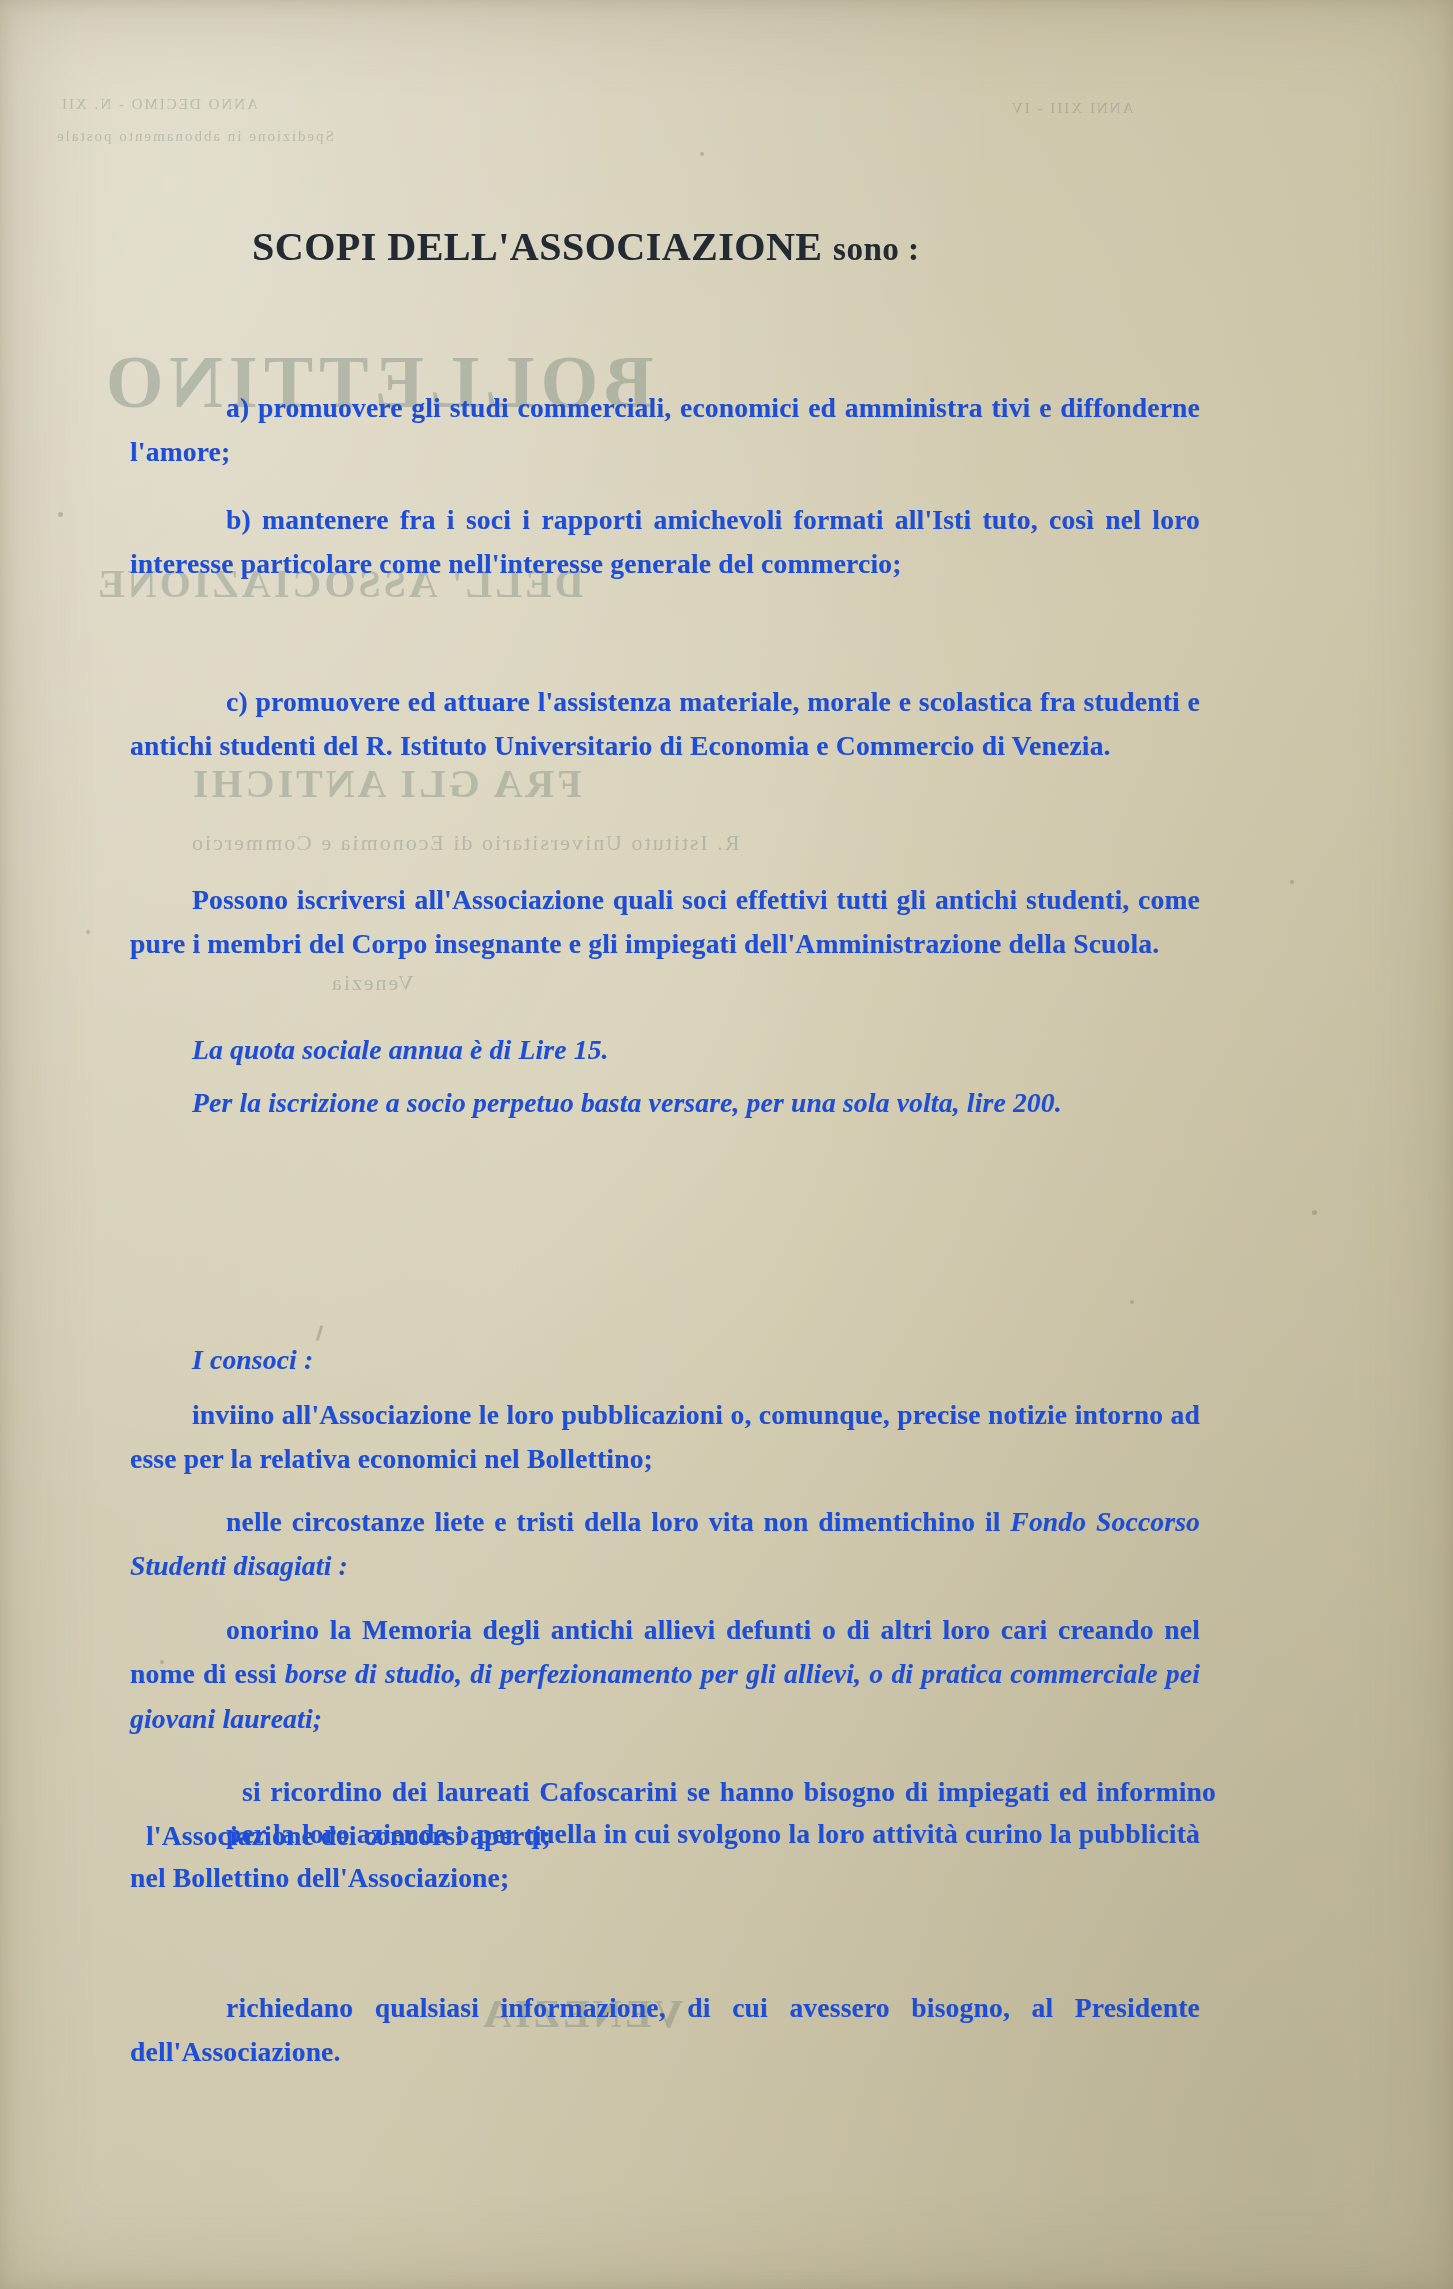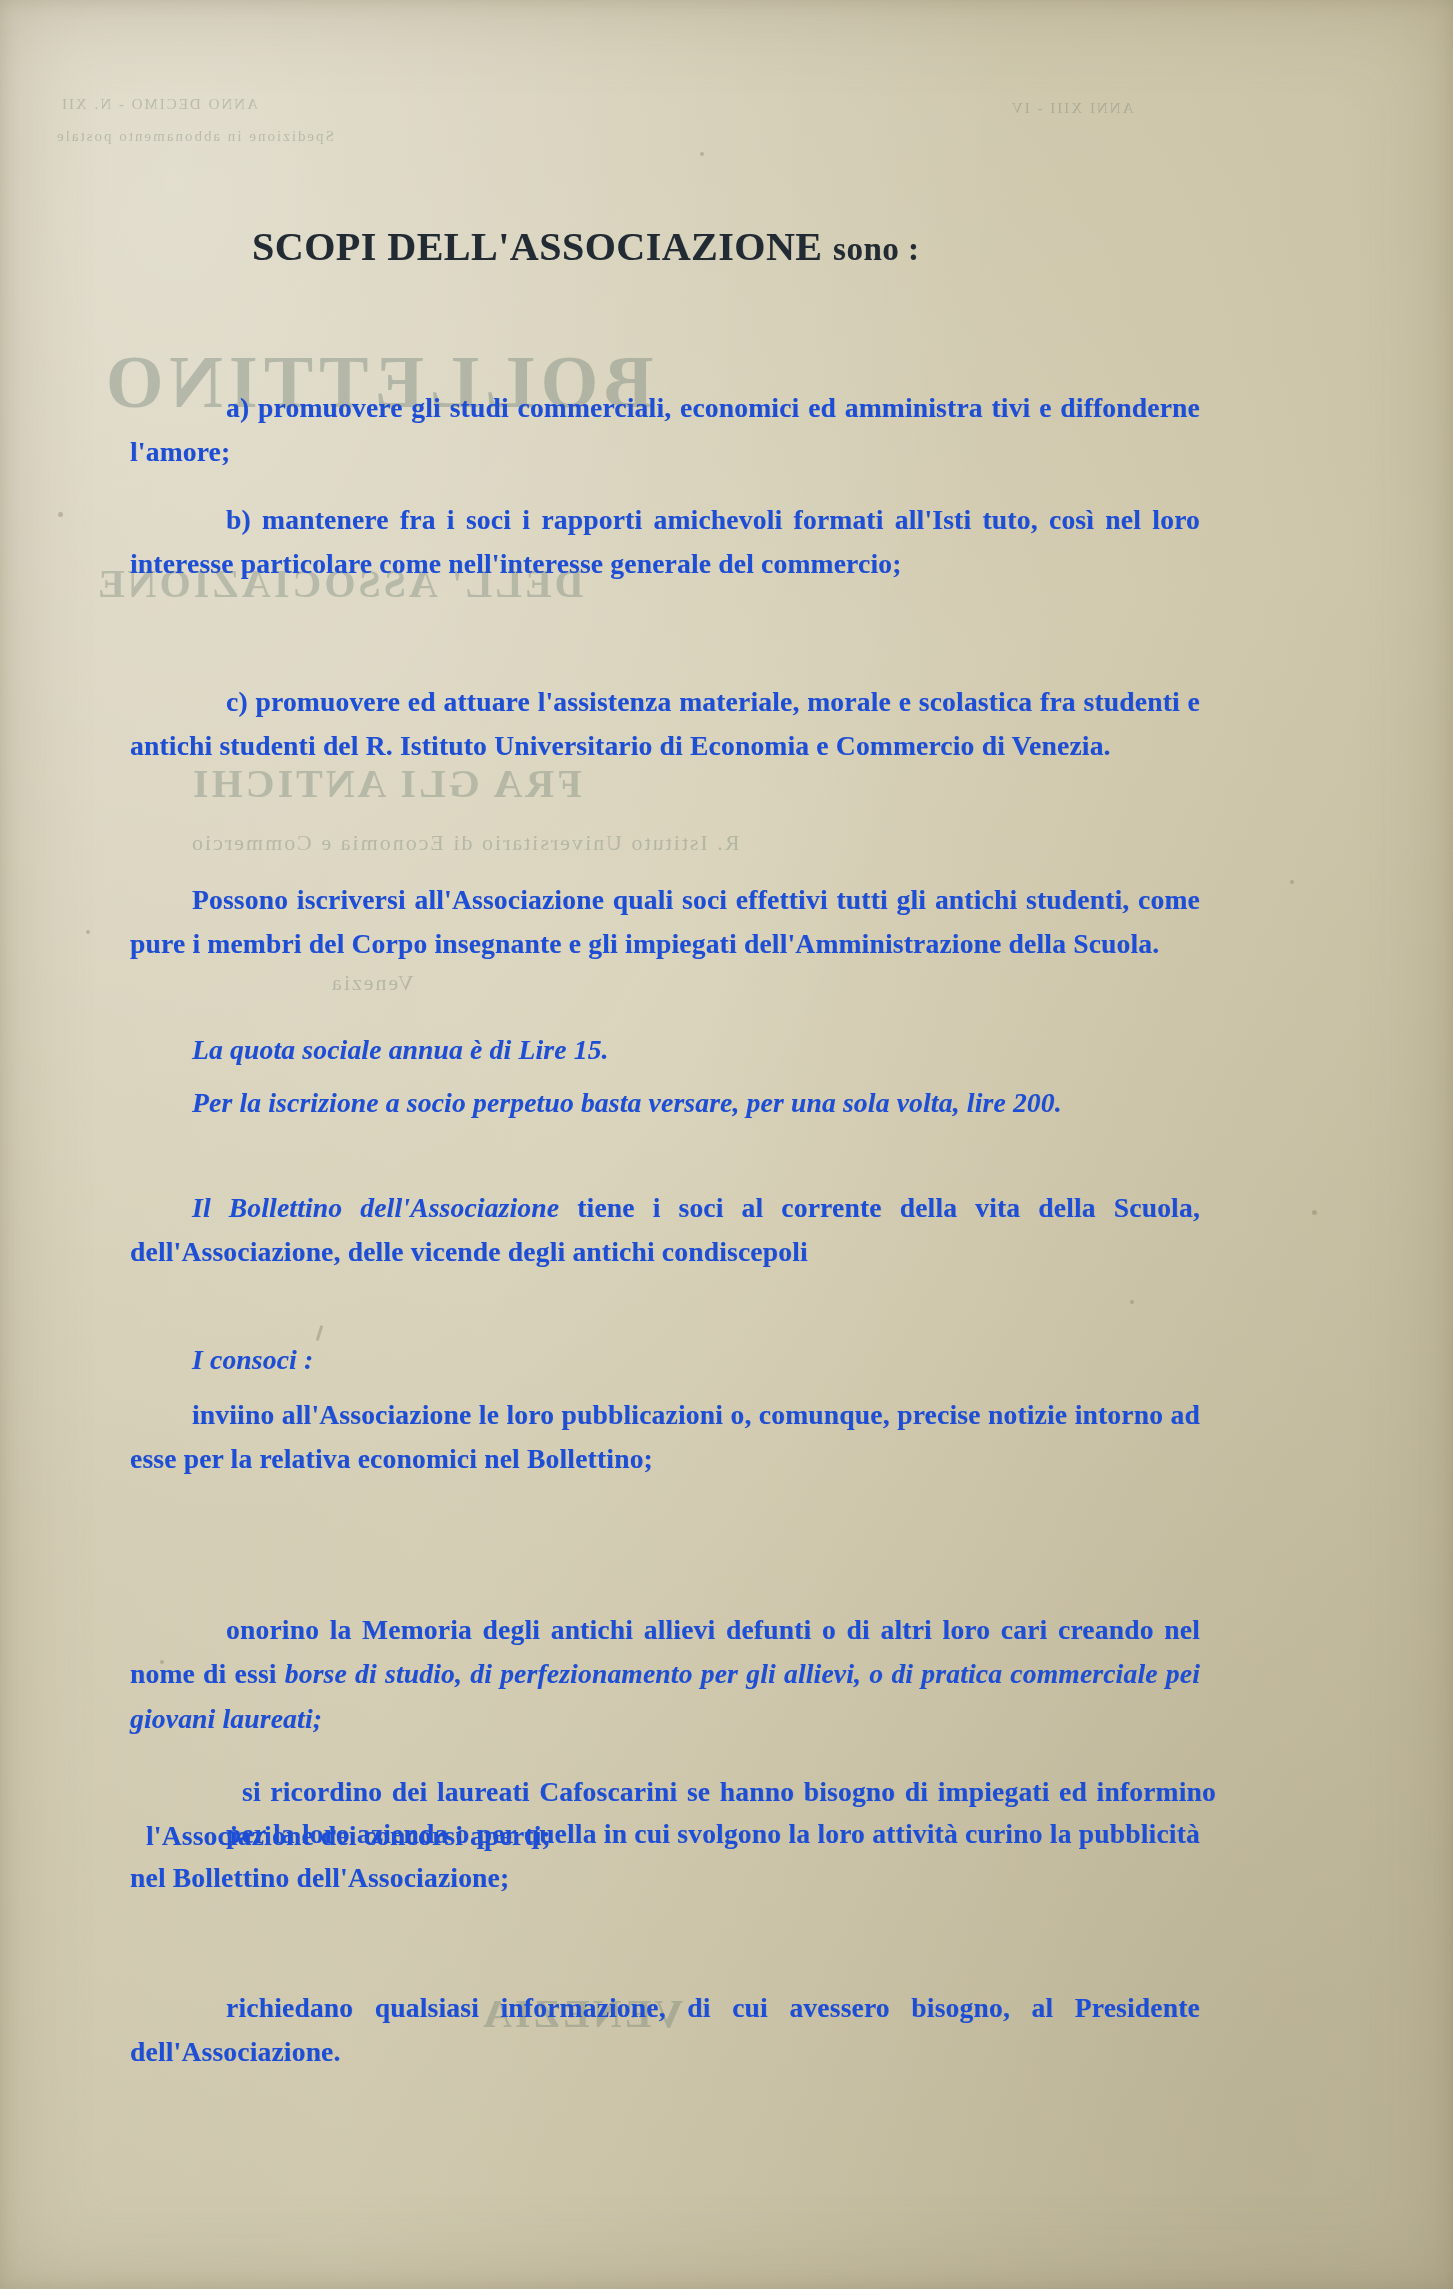--- a/index.html
+++ b/index.html
@@ -148,28 +148,28 @@
     <p class="block p-indent" style="left:0; top:470px;">b) mantenere fra i soci i rapporti amichevoli formati all'Isti tuto, così nel loro interesse particolare come nell'interesse generale del commercio;</p>
 
     <p class="block p-indent" style="left:0; top:652px;">c) promuovere ed attuare l'assistenza materiale, morale e scolastica fra studenti e antichi studenti del R. Istituto Universitario di Economia e Commercio di Venezia.</p>
 
     <p class="block p-indent-sm" style="left:0; top:850px;">Possono iscriversi all'Associazione quali soci effettivi tutti gli antichi studenti, come pure i membri del Corpo insegnante e gli impiegati dell'Amministrazione della Scuola.</p>
 
     <p class="block italic-all p-indent-sm" style="left:0; top:1000px; width:900px;">La quota sociale annua è di Lire 15.</p>
 
     <p class="block italic-all p-indent-sm" style="left:0; top:1053px;">Per la iscrizione a socio perpetuo basta versare, per una sola volta, lire 200.</p>
 
-    <p class="block p-indent-sm" style="left:0; top:1158px;">
-      <span class="ital">Il Bollettino dell'Associazione</span><span> tiene i soci al corrente della vita della Scuola, dell'Associazione, delle vicende degli antichi condiscepoli</span>
-    </p>
 
     <p class="block lbl p-indent-sm" style="left:0; top:1310px; width:500px; text-align:left;">I consoci :</p>
 
     <p class="block p-indent-sm" style="left:0; top:1365px;">inviino all'Associazione le loro pubblicazioni o, comunque, precise notizie intorno ad esse per la relativa economici nel Bollettino;</p>
 
+    <p class="block p-indent" style="left:0; top:1472px;">
+      <span>nelle circostanze liete e tristi della loro vita non dimentichino il </span><span class="ital">Fondo Soccorso Studenti disagiati :</span>
+    </p>
 
     <p class="block p-indent" style="left:0; top:1580px;">
       <span>onorino la Memoria degli antichi allievi defunti o di altri loro cari creando nel nome di essi </span><span class="ital">borse di studio, di perfezionamento per gli allievi, o di pratica commerciale pei giovani laureati;</span>
     </p>
 
     <p class="block p-indent" style="left:16px; top:1742px;">si ricordino dei laureati Cafoscarini se hanno bisogno di impiegati ed informino l'Associazione dei concorsi aperti;</p>
 
     <p class="block p-indent" style="left:0; top:1784px;">per la loro azienda o per quella in cui svolgono la loro attività curino la pubblicità nel Bollettino dell'Associazione;</p>
 
     <p class="block p-indent" style="left:0; top:1958px;">richiedano qualsiasi informazione, di cui avessero bisogno, al Presidente dell'Associazione.</p>

